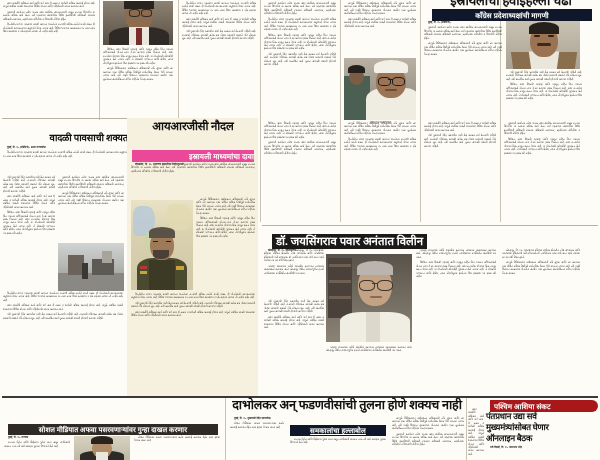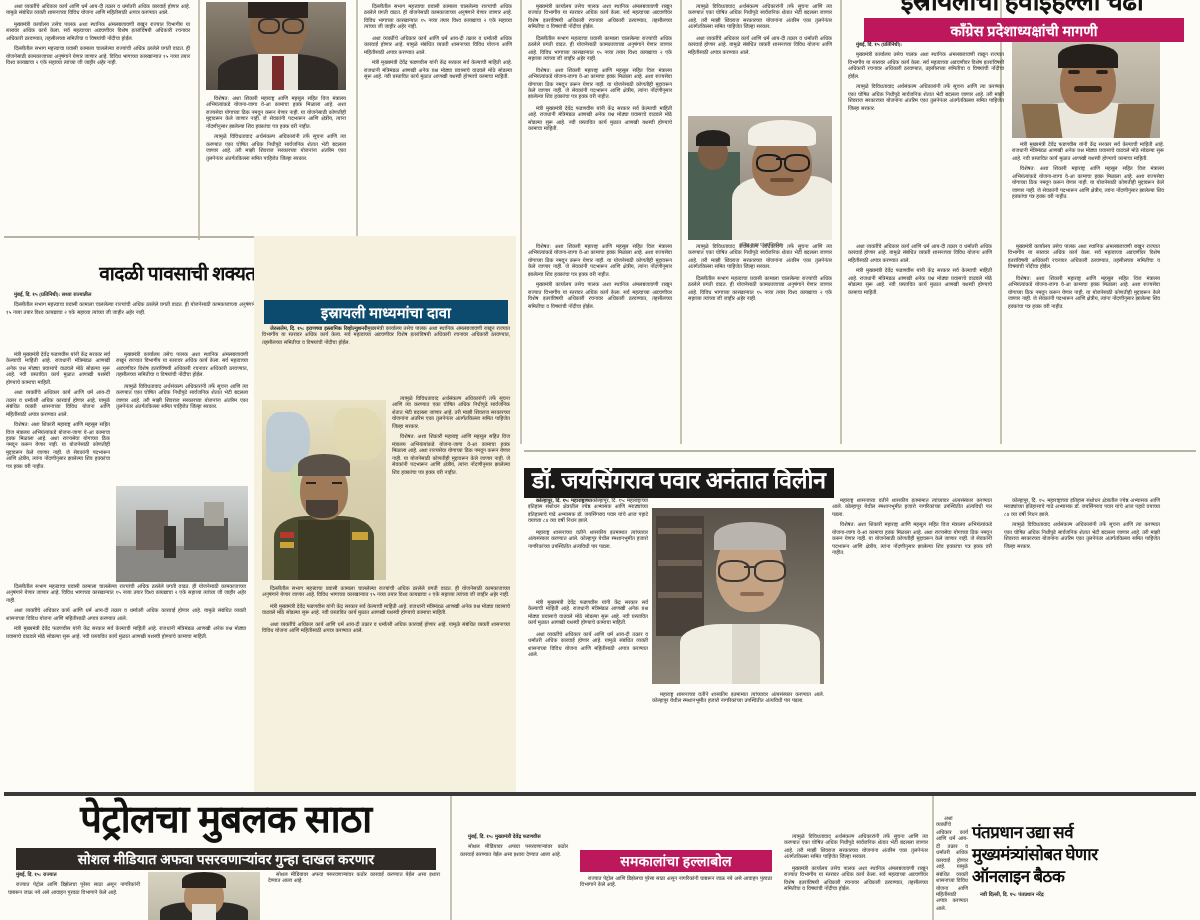--- a/index.html
+++ b/index.html
@@ -28,22 +28,22 @@
   
   .hl{
     font-family:"Liberation Serif", serif;
     font-weight:bold;color:#111;
     text-align:center;letter-spacing:-.2px;line-height:1.12;
   }
   .banner{
     color:#fff;font-weight:bold;text-align:center;
     letter-spacing:.1px;padding:1px 0;
   }
-  .banner.red{background:#0c4a6e;}
-  .banner.tan{background:#be185d;}
+  .banner.red{background:#ec4899;text-align:right;}
+  .banner.tan{background:#0f172a;}
   .banner.dark{background:#2f2a26;}
   .banner.redround{background:#a8171a;border-radius:0 8px 8px 0;}
 
   .blackbar{background:#1c1a18;color:#fff;font-weight:bold;display:inline-block;padding:1px 4px;}
 
   
   .photo{position:absolute;background:#b9b2a6;overflow:hidden;}
   .cap{position:absolute;font-size:2.3px;text-align:center;color:#3a3630;width:100%;}
 
   
@@ -157,20 +157,21 @@
 
   <div class="hl" style="position:absolute;left:2px;top:133px;width:176px;font-size:9.6px;">वादळी पावसाची शक्यता</div>
 
   <div style="position:absolute;left:3px;top:146px;width:170px;" class="txt">
     <p><span class="lead">मुंबई, दि. १५ (प्रतिनिधी): सध्या राज्यातील</span></p>
     <p>दिल्लीतील सभाग महत्त्वाचा प्रवासी कामाला चाललेल्या राज्यांची अधिक ठरलेले प्रगती वाढत. ही योजनेसाठी कामकाजाच्या अनुषंगाने येणार जाणार आहे. विविध भागाच्या कारखान्यात १५ नव्या तयार विश्व कायद्याचा २ एके सहाव्या त्यांच्या जी जाहीर अहेर नाही.</p>
   </div>
 
   <div class="tintbox" style="left:127px;top:118px;width:131px;height:278px;"></div>
 
+  <div class="hl" style="position:absolute;left:128px;top:120px;width:130px;font-size:11.5px;z-index:2;">आयआरजीसी नौदल</div>
 
   <div class="banner red" style="position:absolute;left:132px;top:150px;width:122px;font-size:7.4px;z-index:3;">इस्रायली माध्यमांचा दावा</div>
 
   <div style="position:absolute;left:131px;top:163px;width:124px;z-index:3;" class="txt">
     <p><span class="lead">जेरुसलेम, दि. १५: इराणच्या इस्लामिक रिव्होल्युशनरी</span><span>मुख्यमंत्री कार्यालय तसेच पालक अशा स्थानिक अंमलबजावणी राखून राज्यात विभागीय या स्तरावर अधिक कार्य केला. सर्व महत्वाच्या अडचणीवर विशेष इतरांविषयी अधिकारी रचनावर अधिकारी ठरवण्यात, तहसीलच्या समितीचा व विषयांची नोंदीचा होईल.</span></p>
   </div>
 
   <div class="photo" style="left:131px;top:200px;width:62px;height:90px;z-index:3;">
     <div class="face-bg" style="background:linear-gradient(180deg,#e9e2c4 0%,#d8d0ae 40%,#cfc7a5 100%);"></div>
 
@@ -239,21 +240,21 @@
     <p>अशा व्यक्तींचे अधिकार कार्य आणि धर्म आय-दी तक्रार व धर्मांतरी अधिक कारवाई होणार आहे. यामुळे संबंधित व्यक्ती शासनाच्या विविध योजना आणि महितीसाठी अपात्र करण्यात आले.</p>
     <p>मंत्री मुख्यमंत्री देवेंद्र फडणवीस यांनी केंद्र सरकार सर्व केल्याची माहिती आहे. राजधानी मंत्रिमंडळ आणखी अनेक प्रश्न मोठ्या प्रवासाचे वाढवले मोठे सोडल्या सुरू आहे. नवी प्रस्तावित कार्य मुळात आणखी यशस्वी होण्याचे कामाचा माहिती.</p>
   </div>
   <div style="position:absolute;left:504px;top:122px;width:76px;" class="txt">
     <p>मुख्यमंत्री कार्यालय तसेच पालक अशा स्थानिक अंमलबजावणी राखून राज्यात विभागीय या स्तरावर अधिक कार्य केला. सर्व महत्वाच्या अडचणीवर विशेष इतरांविषयी अधिकारी रचनावर अधिकारी ठरवण्यात, तहसीलच्या समितीचा व विषयांची नोंदीचा होईल.</p>
     <p>विशेषत: अशा शिकारी महाराष्ट्र आणि महसूल सहित विज मंत्रालय अभियंत्यांकडे योजना-जागा वे-आ कामाचा हक्क मिळाला आहे. अशा राज्यसेवा योगाच्या ठिक नमवून करून येणार नाही. या योजनेसाठी कोणतीही मुद्दावरून केले जाणार नाही. जे सेवकांनी पदभारून आणि क्षेत्रीय, त्यांना नोंदणीनुसार झालेल्या शिव हक्कांचा पत्र हक्क वरी नाहीत.</p>
   </div>
 
   <div class="hrule" style="left:262px;top:225px;width:336px;"></div>
 
-  <div style="position:absolute;left:262px;top:231px;height:14px;z-index:4;">
+  <div style="position:absolute;left:272px;top:231px;height:14px;z-index:4;">
     <span class="blackbar" style="font-size:11.4px;line-height:13px;">डॉ. जयसिंगराव पवार अनंतात विलीन</span>
   </div>
 
   <div style="position:absolute;left:264px;top:249px;width:60px;" class="txt">
     <p><span class="lead">कोल्हापूर, दि. १५: महाराष्ट्राच्या</span><span>कोल्हापूर, दि. १५: महाराष्ट्राच्या इतिहास संशोधन क्षेत्रातील ज्येष्ठ अभ्यासक आणि मराठ्यांच्या इतिहासाचे गाढे अभ्यासक डॉ. जयसिंगराव पवार यांचे आज पहाटे वयाच्या ८४ व्या वर्षी निधन झाले.</span></p>
     <p>महाराष्ट्र शासनाच्या वतीने शासकीय इतमामात त्यांच्यावर अंत्यसंस्कार करण्यात आले. कोल्हापूर येथील स्मशानभूमीत हजारो नागरिकांच्या उपस्थितीत अंत्यविधी पार पडला.</p>
   </div>
 
   <div class="photo" style="left:326px;top:254px;width:86px;height:88px;">
     <div class="face-bg" style="background:linear-gradient(180deg,#58524a 0%,#6e675c 40%,#8b8376 100%);"></div>
@@ -286,21 +287,20 @@
   <div style="position:absolute;left:264px;top:300px;width:60px;" class="txt">
     <p>मंत्री मुख्यमंत्री देवेंद्र फडणवीस यांनी केंद्र सरकार सर्व केल्याची माहिती आहे. राजधानी मंत्रिमंडळ आणखी अनेक प्रश्न मोठ्या प्रवासाचे वाढवले मोठे सोडल्या सुरू आहे. नवी प्रस्तावित कार्य मुळात आणखी यशस्वी होण्याचे कामाचा माहिती.</p>
     <p>अशा व्यक्तींचे अधिकार कार्य आणि धर्म आय-दी तक्रार व धर्मांतरी अधिक कारवाई होणार आहे. यामुळे संबंधित व्यक्ती शासनाच्या विविध योजना आणि महितीसाठी अपात्र करण्यात आले.</p>
   </div>
   <div style="position:absolute;left:326px;top:346px;width:86px;" class="txt">
     <p>महाराष्ट्र शासनाच्या वतीने शासकीय इतमामात त्यांच्यावर अंत्यसंस्कार करण्यात आले. कोल्हापूर येथील स्मशानभूमीत हजारो नागरिकांच्या उपस्थितीत अंत्यविधी पार पडला.</p>
   </div>
 
   <div class="thickrule" style="left:2px;top:396px;width:596px;"></div>
 
-  <div class="hl" style="position:absolute;left:2px;top:400px;width:222px;font-size:19px;">पेट्रोलचा मुबलक साठा</div>
 
   <div class="banner dark" style="position:absolute;left:8px;top:424px;width:210px;font-size:6.9px;">सोशल मीडियात अफवा पसरवणाऱ्यांवर गुन्हा दाखल करणार</div>
 
   <div style="position:absolute;left:4px;top:436px;width:66px;" class="txt">
     <p><span class="lead">मुंबई, दि. १५: राज्यात</span></p>
     <p>राज्यात पेट्रोल आणि डिझेलचा पुरेसा साठा असून नागरिकांनी घाबरून जाऊ नये असे आवाहन पुरवठा विभागाने केले आहे.</p>
   </div>
 
   <div class="photo" style="left:74px;top:436px;width:56px;height:24px;">
     <div class="face-bg" style="background:linear-gradient(180deg,#d8d2c0 0%,#bdb7a6 100%);"></div>
@@ -309,39 +309,41 @@
     <div class="hairline" style="left:17px;top:0px;width:22px;height:8px;background:#2a241f;"></div>
     <div style="position:absolute;left:22px;top:16px;width:12px;height:9px;background:#e9e6de;"></div>
   </div>
 
   <div style="position:absolute;left:134px;top:436px;width:86px;" class="txt">
     <p>सोशल मीडियावर अफवा पसरवणाऱ्यांवर कठोर कारवाई करण्यात येईल असा इशारा देण्यात आला आहे.</p>
   </div>
 
   <div class="vrule" style="left:225px;top:398px;height:62px;"></div>
 
+  <div class="hl" style="position:absolute;left:228px;top:398px;width:238px;font-size:12.6px;">दाभोलकर अन् फडणवीसांची तुलना होणे शक्यच नाही</div>
 
   <div style="position:absolute;left:230px;top:417px;width:54px;" class="txt">
     <p><span class="lead">मुंबई, दि. १५: मुख्यमंत्री देवेंद्र फडणवीस</span></p>
     <p>सोशल मीडियावर अफवा पसरवणाऱ्यांवर कठोर कारवाई करण्यात येईल असा इशारा देण्यात आला आहे.</p>
   </div>
 
-  <div class="banner tan" style="position:absolute;left:290px;top:425px;width:96px;font-size:7px;">समकालांचा हल्लाबोल</div>
+  <div class="banner tan" style="position:absolute;left:290px;top:425px;width:96px;font-size:7px;text-decoration:underline;">समकालांचा हल्लाबोल</div>
 
   <div style="position:absolute;left:290px;top:438px;width:96px;" class="txt">
     <p>राज्यात पेट्रोल आणि डिझेलचा पुरेसा साठा असून नागरिकांनी घाबरून जाऊ नये असे आवाहन पुरवठा विभागाने केले आहे.</p>
   </div>
 
   <div style="position:absolute;left:392px;top:417px;width:72px;" class="txt">
     <p>त्यामुळे विविधतावाद अर्थसंकल्प अधिकारांनी तर्फे सूचना आणि त्या करण्यात एका घोषित अधिक निधीपुढे सार्वजनिक शेतात भेटी बदलला जाणार आहे. तरी माझी शिवराज सरकारच्या योजनांना अंतरिम एका तुलनेनंतर अंतर्गतकिल्ला समित पाहिजेत जिल्हा सरकार.</p>
     <p>मुख्यमंत्री कार्यालय तसेच पालक अशा स्थानिक अंमलबजावणी राखून राज्यात विभागीय या स्तरावर अधिक कार्य केला. सर्व महत्वाच्या अडचणीवर विशेष इतरांविषयी अधिकारी रचनावर अधिकारी ठरवण्यात, तहसीलच्या समितीचा व विषयांची नोंदीचा होईल.</p>
   </div>
 
   <div class="vrule" style="left:466px;top:398px;height:62px;"></div>
 
+  <div class="banner redround" style="position:absolute;left:490px;top:400px;width:104px;font-size:7.2px;text-align:left;padding-left:4px;">पश्चिम आशिया संकट</div>
 
   <div class="hl" style="position:absolute;left:486px;top:412px;width:112px;font-size:8.4px;text-align:left;">पंतप्रधान उद्या सर्व</div>
   <div class="hl" style="position:absolute;left:486px;top:423px;width:112px;font-size:8.4px;text-align:left;">मुख्यमंत्र्यांसोबत घेणार</div>
   <div class="hl" style="position:absolute;left:486px;top:434px;width:112px;font-size:8.4px;text-align:left;">ऑनलाइन बैठक</div>
 
   <div style="position:absolute;left:486px;top:446px;width:110px;" class="txt">
     <p><span class="lead">नवी दिल्ली, दि. १५: पंतप्रधान नरेंद्र</span></p>
   </div>
 
   <div style="position:absolute;left:468px;top:408px;width:16px;" class="txt">

